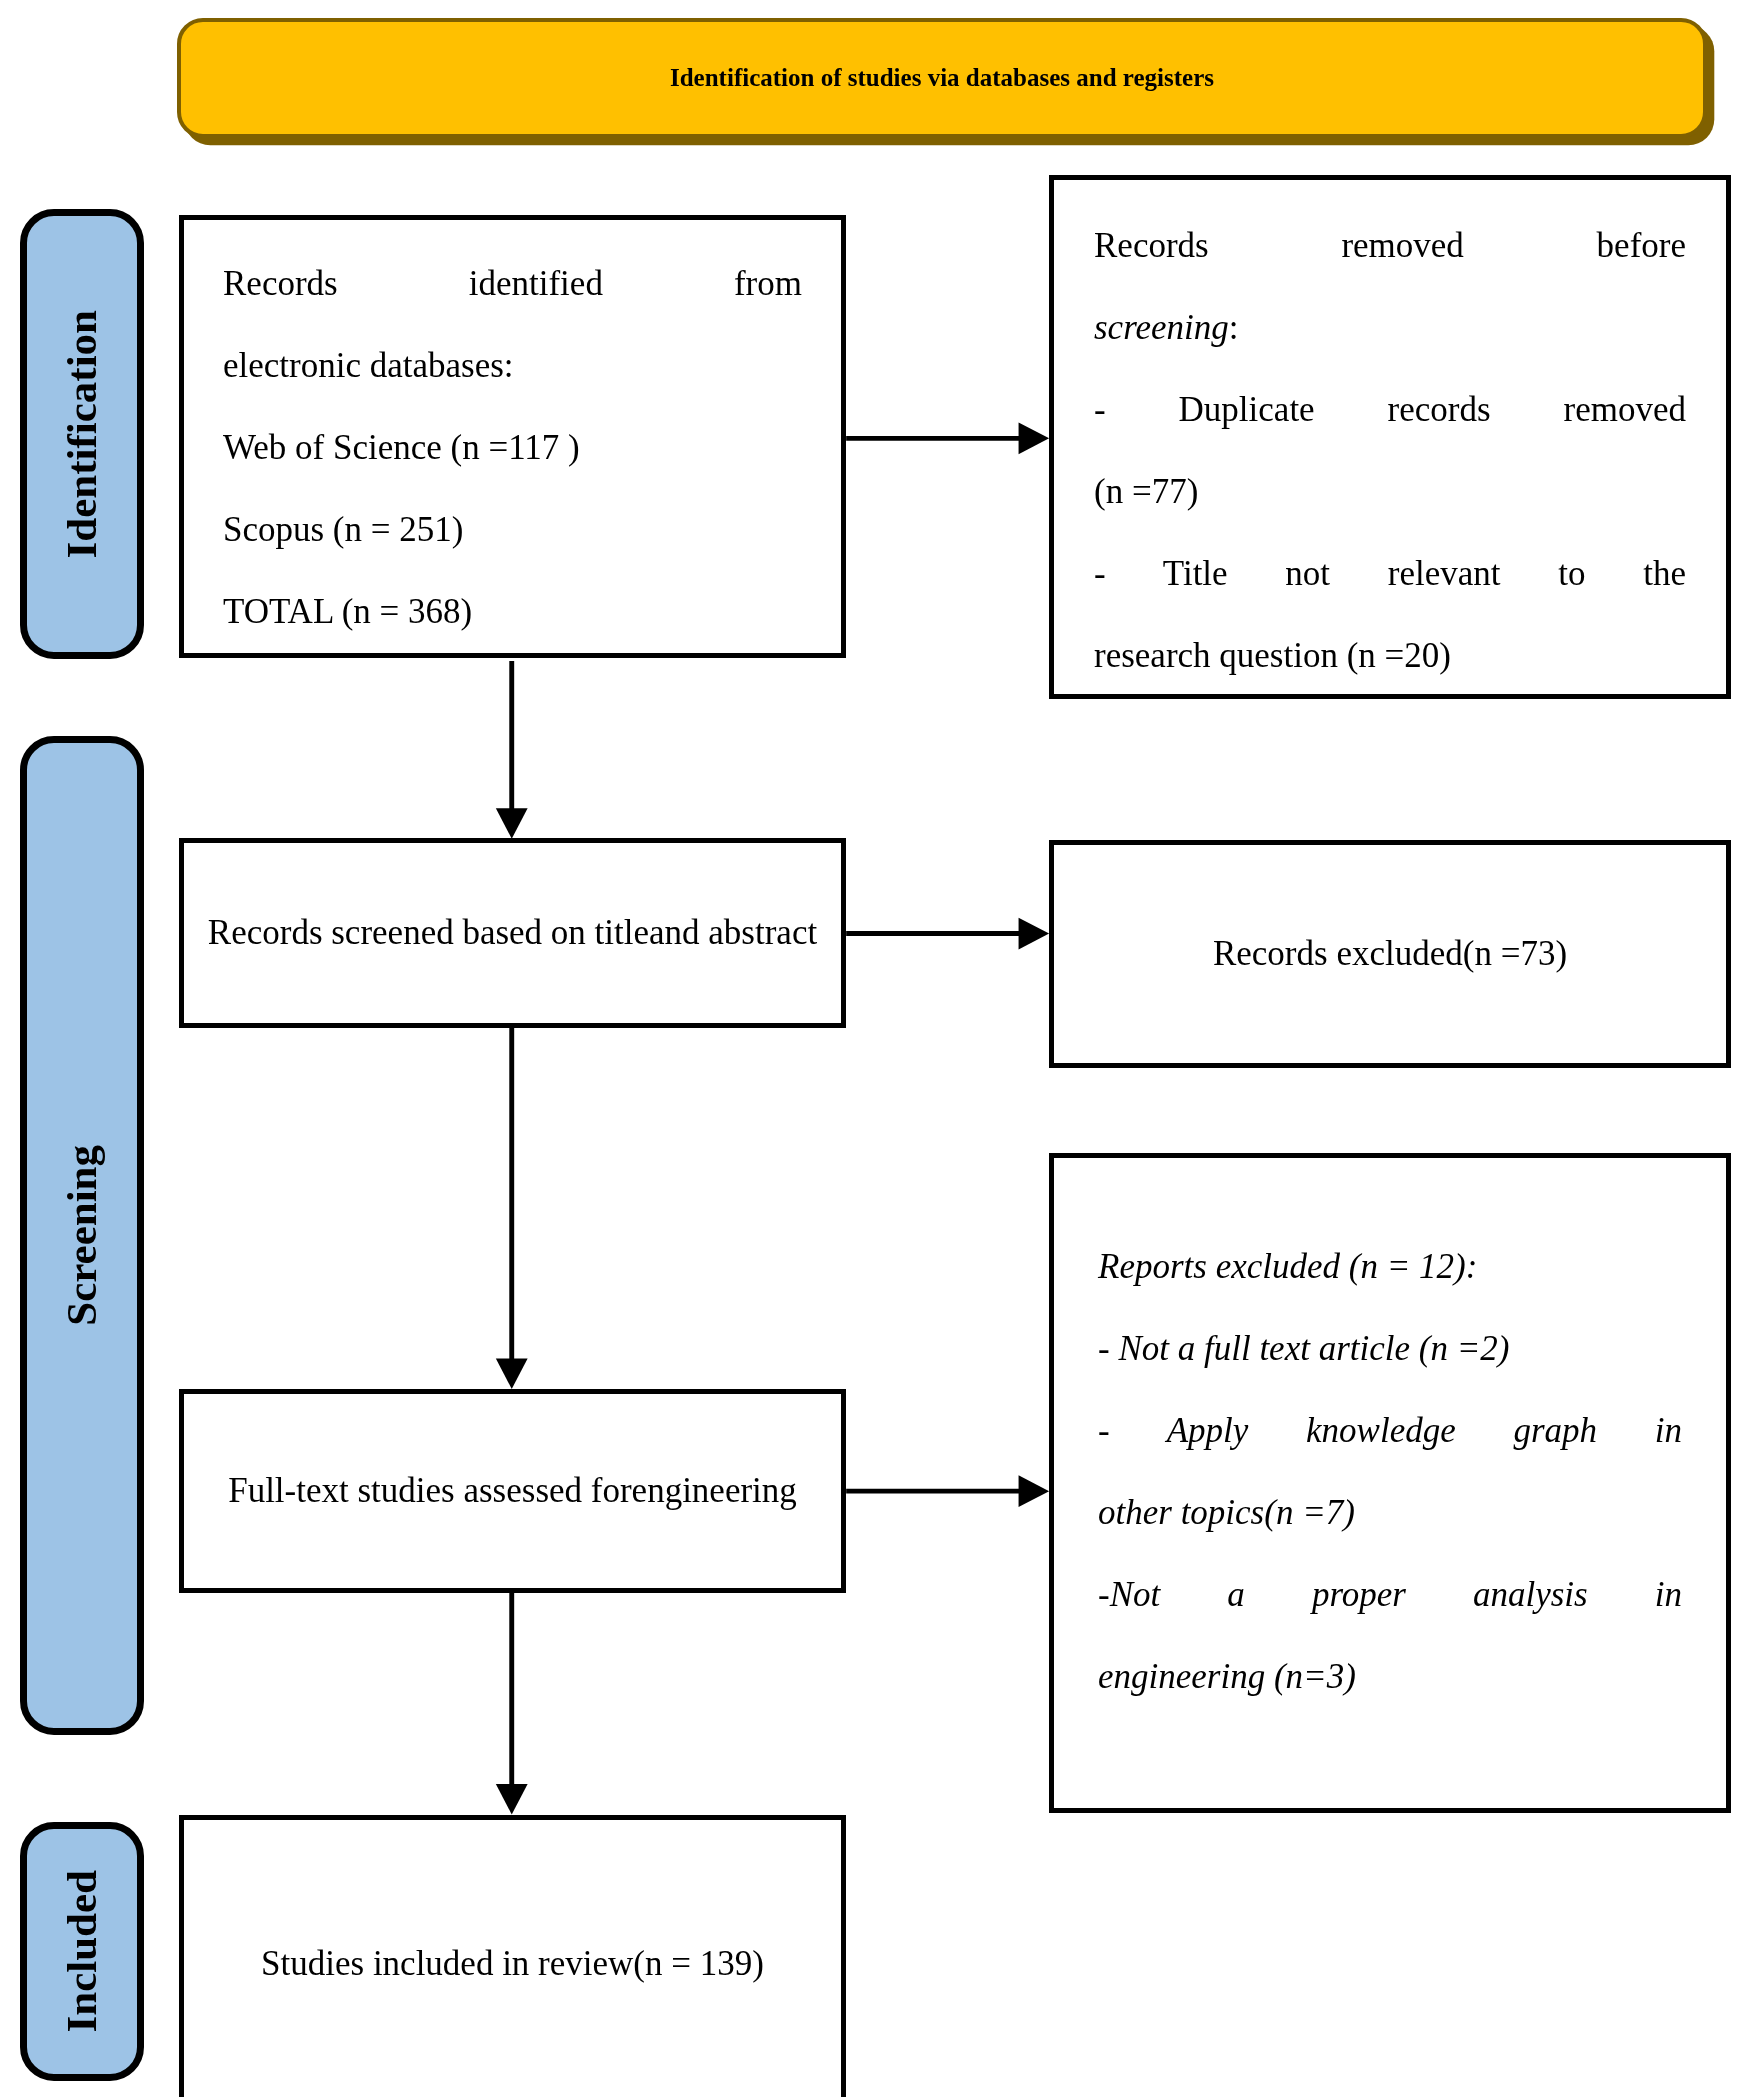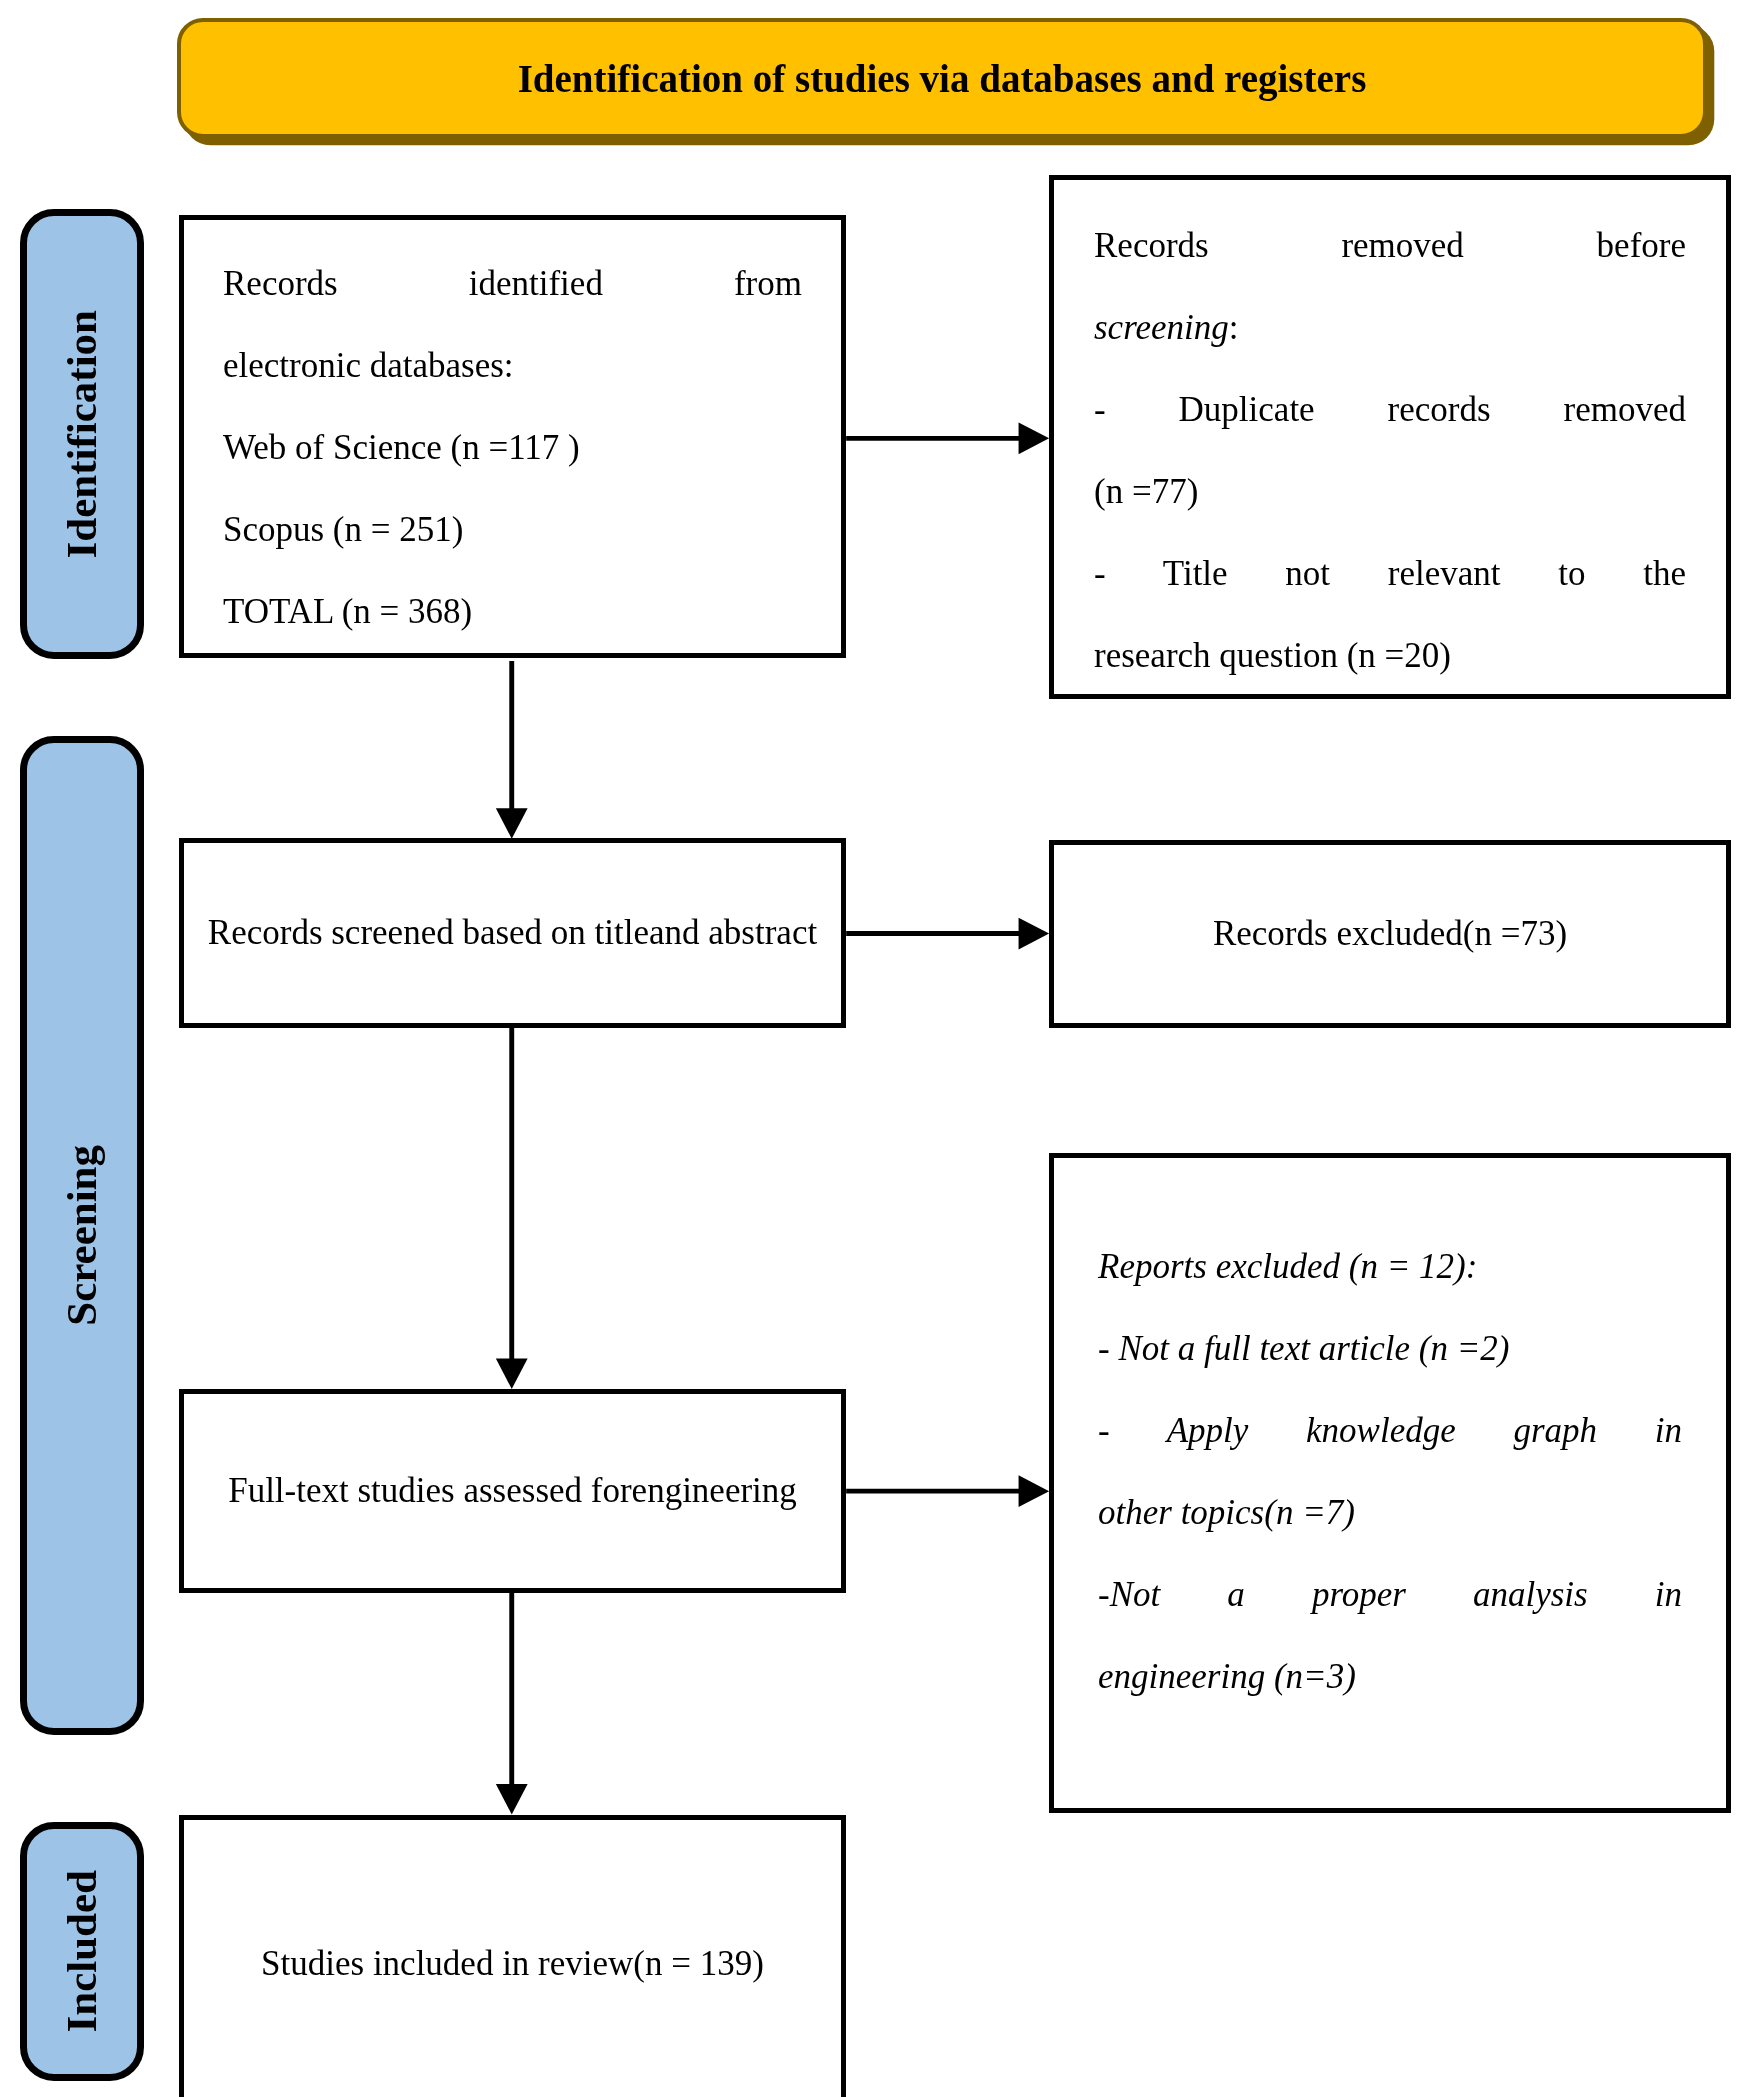--- a/index.html
+++ b/index.html
@@ -13,21 +13,21 @@
   }
   
   .banner{
     position:absolute;left:177px;top:18.3px;width:1530px;height:120px;
     box-sizing:border-box;
     background:var(--header-fill,#FFC000);
     border:4.9px solid var(--header-border,#7F6000);
     border-radius:26px;
     box-shadow:7.3px 7.3px 0 0 var(--header-border,#7F6000);
     display:flex;align-items:center;justify-content:center;
-    font-weight:bold;font-size:39px;
+    font-weight:bold;font-size:25px;
   }
   
   .side{
     position:absolute;left:19.6px;width:124px;
     box-sizing:border-box;
     background:var(--sidebar-fill,#9DC3E6);
     border:7.3px solid #000;
     border-radius:34px;
     display:flex;align-items:center;justify-content:center;
     font-weight:bold;font-size:43px;
@@ -39,21 +39,21 @@
   
   .box{
     position:absolute;box-sizing:border-box;
     background:#fff;border:5.5px solid #000;
     font-size:35px;line-height:82px;
     overflow:hidden;
   }
   #box-records-identified{left:179px;top:215px;width:667px;height:443px;padding:23px 39px 0 39px;}
   #box-records-removed  {left:1049px;top:175px;width:682px;height:524px;padding:24.5px 40px 0 40px;}
   #box-records-screened {left:179px;top:838px;width:667px;height:190px;}
-  #box-records-excluded {left:1049px;top:840px;width:682px;height:188px;justify-content:center;}
+  #box-records-excluded {left:1049px;top:840px;width:682px;height:228px;justify-content:center;}
   #box-fulltext         {left:179px;top:1389px;width:667px;height:204px;}
   #box-reports-excluded {left:1049px;top:1153px;width:682px;height:660px;padding:68px 44px 0 44px;font-style:italic;}
   #box-studies-included {left:179px;top:1815px;width:667px;height:298px;}
   .center{display:flex;flex-direction:row;align-items:center;justify-content:center;text-align:center;}
   .just{text-align:justify;text-align-last:justify;}
   .it{font-style:italic;}
   svg.overlay{position:absolute;left:0;top:0;pointer-events:none;}
 </style>
 </head>
 <body>

